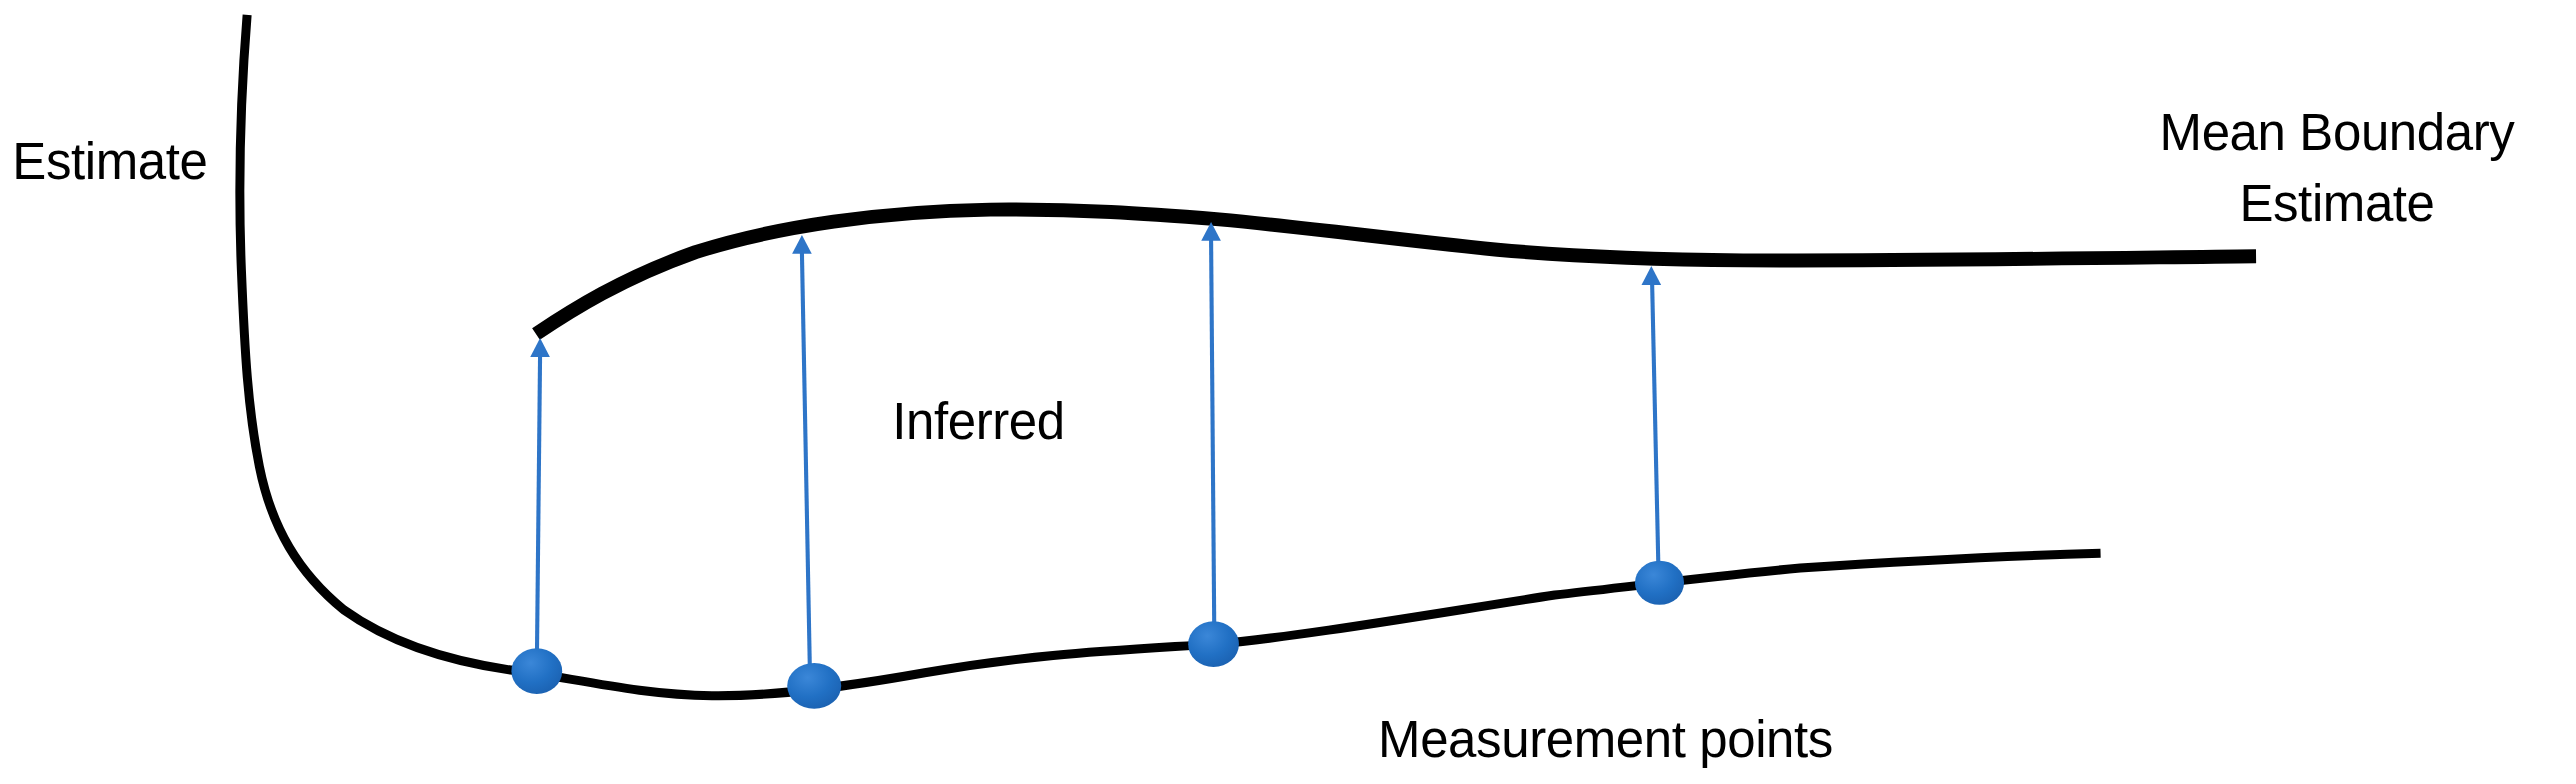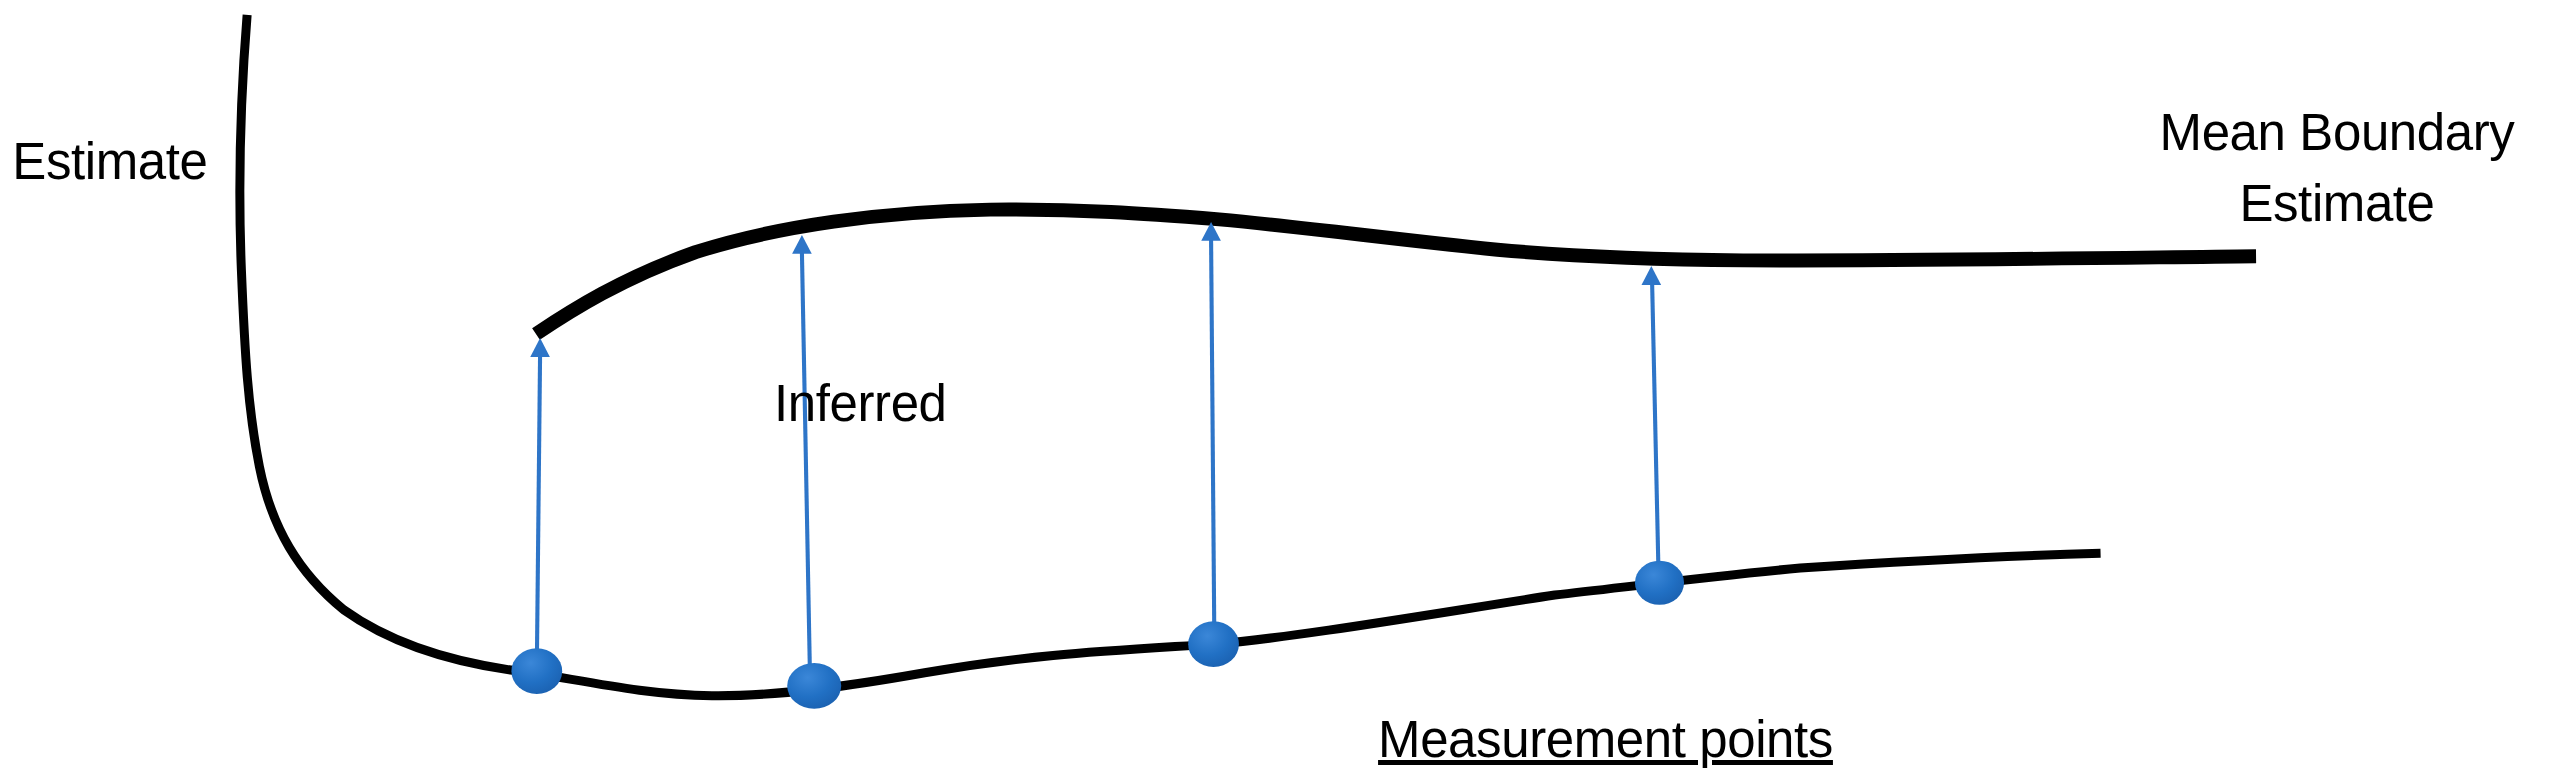--- a/index.html
+++ b/index.html
@@ -44,22 +44,22 @@
   .lbl {
     position: absolute;
     color: var(--ink, #000000);
     font-size: 51px;
     letter-spacing: -0.4px;
     white-space: nowrap;
   }
   .lbl .line { display: block; }
   #lbl-wellbore { left: 12.3px;  top: 136px;  line-height: 51px; text-align: left; }
   #lbl-boundary { left: 2067px; top: 97px; width: 540px; text-align: center; line-height: 71px; }
-  #lbl-inferred { left: 774px;  top: 368px; width: 409px; text-align: left; line-height: 71px; }
-  #lbl-measure  { left: 1319px; top: 714px; width: 573px; text-align: center; line-height: 51px; text-decoration: underline; }
+  #lbl-inferred { left: 774px;  top: 386px; width: 409px; text-align: center; line-height: 71px; }
+  #lbl-measure  { left: 1319px; top: 714px; width: 573px; text-align: center; line-height: 51px; }
 </style>
 </head>
 <body>
 
 <div class="stage">
 
   <svg class="diagram" viewBox="0 0 3148 959" aria-hidden="true">
     <defs>
       <radialGradient id="dotGrad" cx="38%" cy="32%" r="78%">
         <stop offset="0%" stop-color="#3B87D8"></stop>

